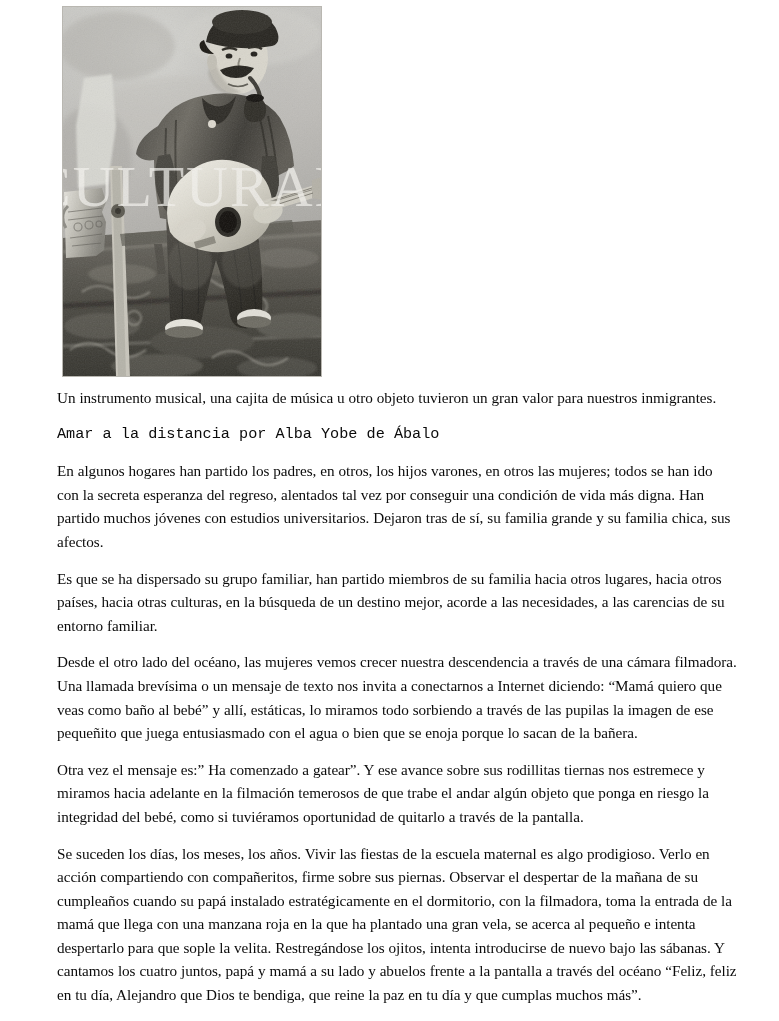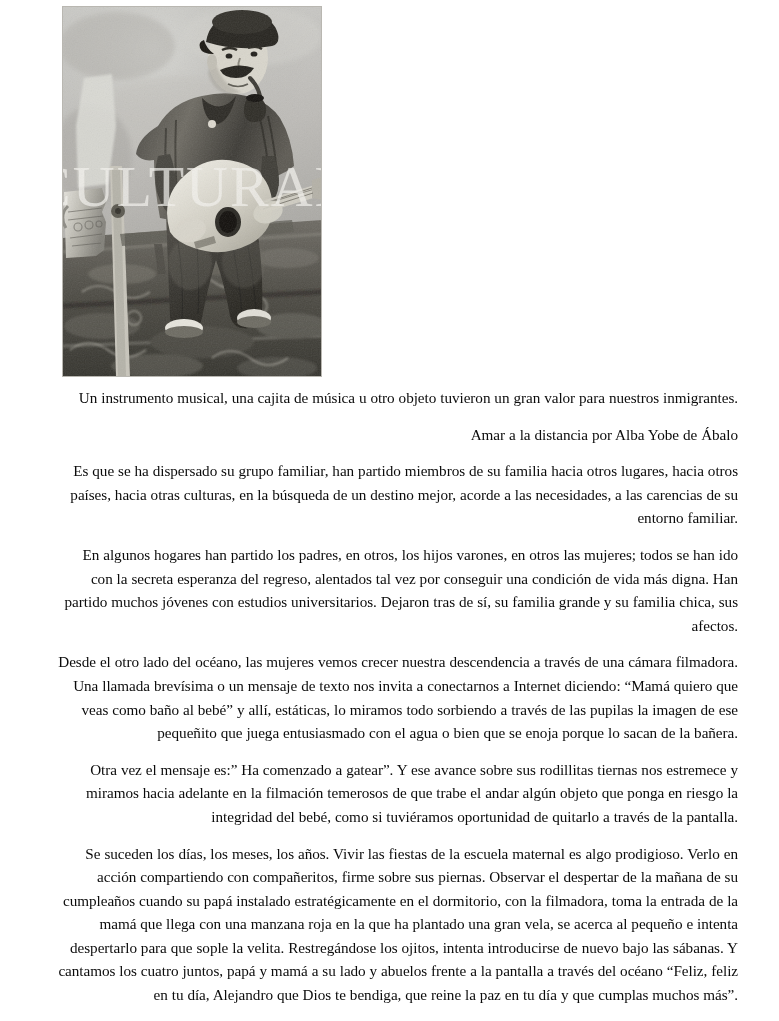--- a/index.html
+++ b/index.html
@@ -47,30 +47,31 @@
   .doc-body {
     position: absolute;
     left: 57px;
     top: 386px;
     width: 681px;
   }
   .doc-body p {
     margin: 0 0 13px 0;
     font-size: 15.2px;
     line-height: 23.6px;
-    text-align: right;
+    text-align: left;
     letter-spacing: -0.05px;
     word-spacing: 0.2px;
     color: #0b0b0b;
   }
   .caption-line {
     white-space: nowrap;
   }
   .byline-line {
     white-space: nowrap;
+    font-family: Liberation Mono, monospace;
   }
 </style>
 </head>
 <body>
 
 <div class="page">
 
   <figure class="photo-figure">
     <svg viewBox="0 0 260 371" preserveAspectRatio="none">
       <defs>
@@ -283,20 +284,20 @@
         <rect x="0" y="0" width="260" height="371" filter="url(#grain)" opacity="0.5"></rect>
 
         <rect x="0" y="0" width="260" height="371" fill="none" stroke="#b9b7b1" stroke-width="2"></rect>
       </g>
     </svg>
   </figure>
 
   <div class="doc-body">
     <p class="caption-line">Un instrumento musical, una cajita de música u otro objeto tuvieron un gran valor para nuestros inmigrantes.</p>
     <p class="byline-line">Amar a la distancia por Alba Yobe de Ábalo</p>
+    <p>En algunos hogares han partido los padres, en otros, los hijos varones, en otros las mujeres; todos se han ido con la secreta esperanza del regreso, alentados tal vez por conseguir una condición de vida más digna. Han partido muchos jóvenes con estudios universitarios. Dejaron tras de sí, su familia grande y su familia chica, sus afectos.</p>
     <p>Es que se ha dispersado su grupo familiar, han partido miembros de su familia hacia otros lugares, hacia otros países, hacia otras culturas, en la búsqueda de un destino mejor, acorde a las necesidades, a las carencias de su entorno familiar.</p>
-    <p>En algunos hogares han partido los padres, en otros, los hijos varones, en otros las mujeres; todos se han ido con la secreta esperanza del regreso, alentados tal vez por conseguir una condición de vida más digna. Han partido muchos jóvenes con estudios universitarios. Dejaron tras de sí, su familia grande y su familia chica, sus afectos.</p>
     <p>Desde el otro lado del océano, las mujeres vemos crecer nuestra descendencia a través de una cámara filmadora. Una llamada brevísima o un mensaje de texto nos invita a conectarnos a Internet diciendo: “Mamá quiero que veas como baño al bebé” y allí, estáticas, lo miramos todo sorbiendo a través de las pupilas la imagen de ese pequeñito que juega entusiasmado con el agua o bien que se enoja porque lo sacan de la bañera.</p>
     <p>Otra vez el mensaje es:” Ha comenzado a gatear”. Y ese avance sobre sus rodillitas tiernas nos estremece y miramos hacia adelante en la filmación temerosos de que trabe el andar algún objeto que ponga en riesgo la integridad del bebé, como si tuviéramos oportunidad de quitarlo a través de la pantalla.</p>
     <p>Se suceden los días, los meses, los años. Vivir las fiestas de la escuela maternal es algo prodigioso. Verlo en acción compartiendo con compañeritos, firme sobre sus piernas. Observar el despertar de la mañana de su cumpleaños cuando su papá instalado estratégicamente en el dormitorio, con la filmadora, toma la entrada de la mamá que llega con una manzana roja en la que ha plantado una gran vela, se acerca al pequeño e intenta despertarlo para que sople la velita. Restregándose los ojitos, intenta introducirse de nuevo bajo las sábanas. Y cantamos los cuatro juntos, papá y mamá a su lado y abuelos frente a la pantalla a través del océano “Feliz, feliz en tu día, Alejandro que Dios te bendiga, que reine la paz en tu día y que cumplas muchos más”.</p>
   </div>
 
 </div>
 
 </body></html>

